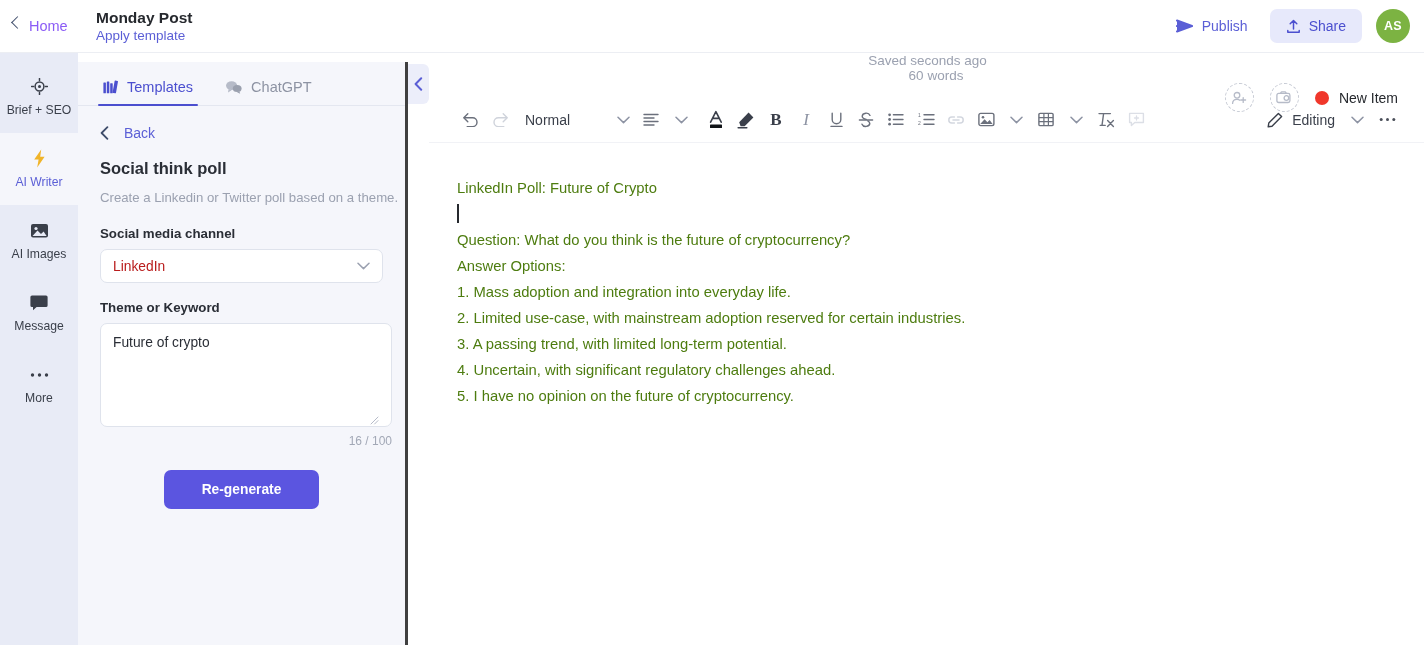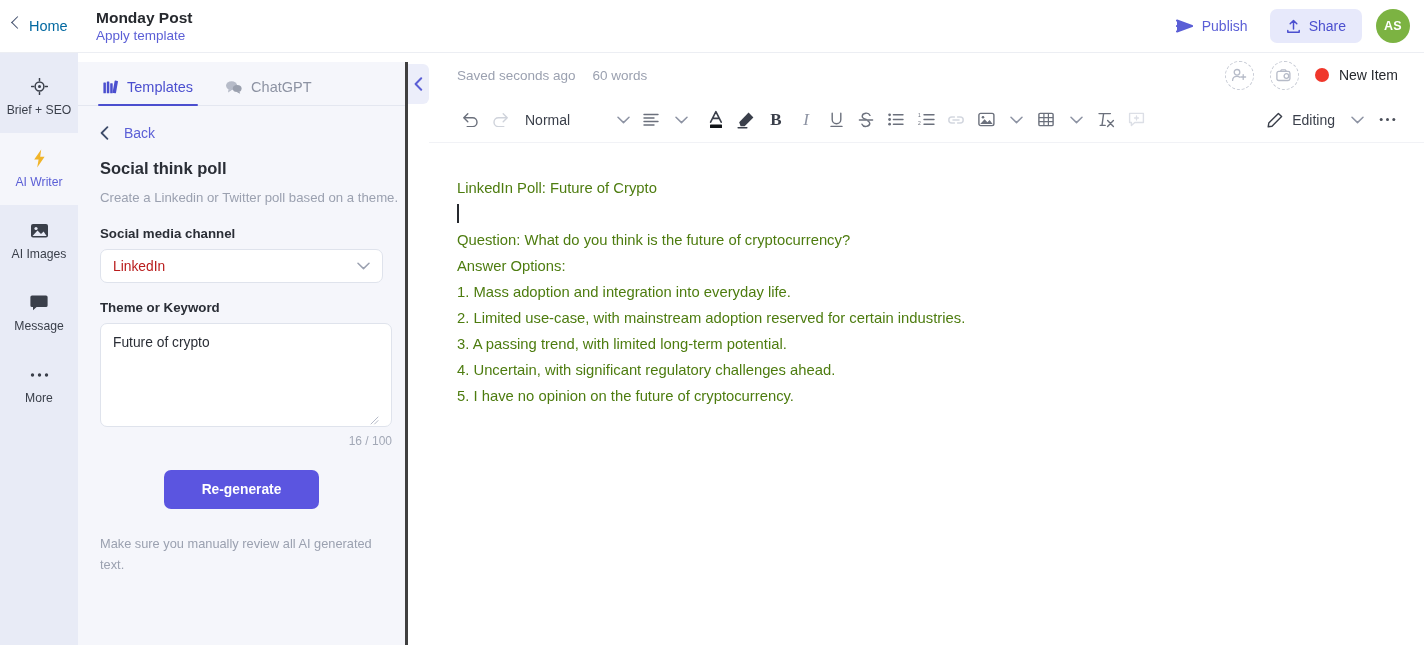--- a/index.html
+++ b/index.html
@@ -13,21 +13,21 @@
 
   
   .topbar {
     position: absolute; top: 0; left: 0; width: 1424px; height: 53px;
     background: #ffffff;
     border-bottom: 1px solid #eceef3;
     display: flex; align-items: center;
   }
   .home-link {
     display: flex; align-items: flex-start; gap: 7px;
-    color: #0369a1; font-size: 14.5px;
+    color: #8b5cf6; font-size: 14.5px;
     margin-left: 10px; cursor: pointer;
     width: 78px;
   }
   .chev-left-small { width: 9px; height: 9px; border-left: 1.7px solid #3f4d6b;
     border-bottom: 1.7px solid #3f4d6b; transform: rotate(45deg); display:inline-block; margin-left:3px;}
   .doc-titles { margin-left: 8px; }
   .doc-title { font-size: 15.5px; font-weight: bold; color: #26292e; line-height: 19px; }
   .apply-template { font-size: 13.5px; color: #5b5fd6; line-height: 18px; cursor: pointer; }
   .topbar-right { margin-left: auto; display: flex; align-items: center; gap: 14px; padding-right: 14px; }
   .publish-btn {
@@ -125,21 +125,21 @@
 
   .collapse-btn {
     position: absolute; left: 408px; top: 64px; width: 21px; height: 40px;
     background: #eceefa; border-radius: 0 6px 6px 0;
     display: flex; align-items: center; justify-content: center; cursor: pointer;
   }
 
   
   .editor { position: absolute; top: 53px; left: 429px; right: 0; height: 592px; background: #fff; }
   .editor-status {
-    height: 44px; display: flex; align-items: center; padding: 0 26px 0 28px;
+    height: 44px; display: flex; align-items: center; padding: 0 26px 0 28px; flex-direction: column;
   }
   .status-text { font-size: 13.5px; color: #9ba1b0; }
   .status-text + .status-text { margin-left: 17px; }
   .editor-status-right { margin-left: auto; display: flex; align-items: center; gap: 16px; }
   .dashed-circle {
     width: 29px; height: 29px; border-radius: 50%; border: 1.5px dashed #c6cad4;
     display: flex; align-items: center; justify-content: center; cursor: pointer;
   }
   .new-item { display: flex; align-items: center; gap: 10px; cursor: pointer; }
   .red-dot { width: 14px; height: 14px; border-radius: 50%; background: #f0372b; }
@@ -319,21 +319,20 @@
             <path d="M8 1 L1 8 M8 4.6 L4.6 8" stroke="#b6bbc8" stroke-width="1" stroke-linecap="round"></path>
           </svg>
       </span>
     </div>
     <div class="counter">16 / 100</div>
 
     <div class="regen-wrap">
       <button class="regen-btn">Re-generate</button>
     </div>
 
-    <div class="disclaimer">Make sure you manually review all AI generated text.</div>
   </div>
 
   <div class="panel-scrollbar"></div>
 </div>
 
 <div class="collapse-btn">
   <span>
     <svg width="9" height="14" viewBox="0 0 9 14">
         <path d="M7.2 1.2 L1.6 7 L7.2 12.8" fill="none" stroke="#5b5fd6" stroke-width="2" stroke-linecap="round" stroke-linejoin="round"></path>
       </svg>

